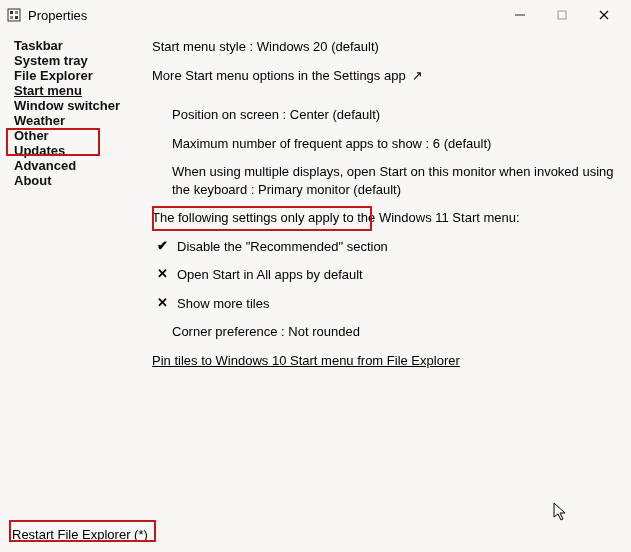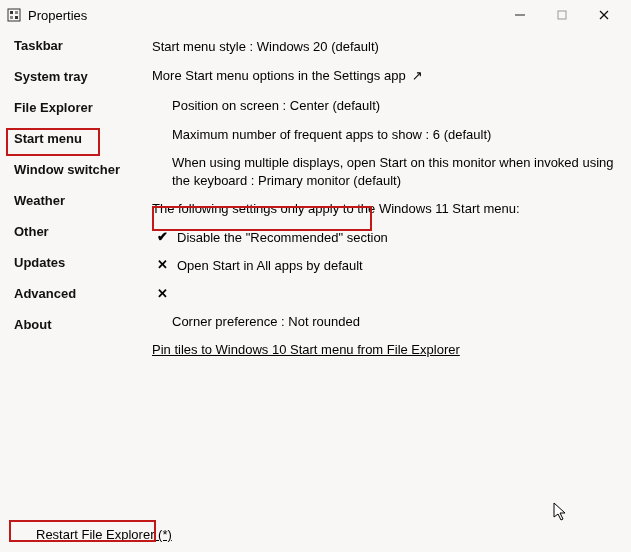--- a/index.html
+++ b/index.html
@@ -41,55 +41,54 @@
   .content {
     display: flex;
     padding: 6px 8px 0 8px;
     height: calc(100% - 28px - 34px);
   }
   .sidebar {
     width: 134px;
     padding: 4px 0 0 6px;
     display: flex;
     flex-direction: column;
-    gap: 16px;
   }
   .sidebar-item {
     font-weight: 700;
     font-size: 13px;
     cursor: pointer;
     color: #111;
     align-self: flex-start;
   }
   .sidebar-item.active {
+    text-decoration: underline;
     text-align: center;
   }
   .main {
     flex: 1;
     padding: 4px 8px 0 10px;
     font-size: 13px;
     line-height: 1.35;
   }
   .row { margin-bottom: 11px; }
-  .link-row { display: flex; align-items: flex-end; gap: 6px; margin-bottom: 13px; }
+  .link-row { display: flex; align-items: flex-end; gap: 6px; margin-bottom: 22px; }
   .ext-icon { font-size: 13px; }
   .indent1 { padding-left: 20px; }
   .indent-check { padding-left: 4px; display: flex; align-items: flex-start; gap: 8px; margin-bottom: 11px; }
   .check-glyph { width: 13px; text-align: center; font-weight: 700; line-height: 1.2; flex-shrink: 0; }
   .footer {
     position: absolute;
     left: 0; right: 0; bottom: 0;
     padding: 8px 12px 10px 12px;
   }
   .restart-link {
     text-decoration: underline;
     font-size: 13px;
     cursor: pointer;
     display: inline-block;
-    padding-left: 24px;
   }
   .underline-link { text-decoration: underline; cursor: pointer; }
   .highlight-red {
     border: 2px solid #c11818;
     position: absolute;
     pointer-events: none;
   }
   .hl-sidebar { left: 6px; top: 128px; width: 94px; height: 28px; }
   .hl-recommended { left: 152px; top: 206px; width: 220px; height: 25px; }
   .hl-restart { left: 9px; top: 520px; width: 147px; height: 22px; }
@@ -167,20 +166,21 @@
     </div>
 
     <div class="indent-check">
       <span class="check-glyph">✕</span>
       <span>Open Start in All apps by default</span>
     </div>
 
 
     <div class="indent-check">
       <span class="check-glyph">✕</span>
+      <span>Show more tiles</span>
     </div>
 
     <div class="row indent1">Corner preference : Not rounded</div>
 
     <div class="row">
       <span class="underline-link">Pin tiles to Windows 10 Start menu from File Explorer</span>
     </div>
   </div>
 </div>
 

